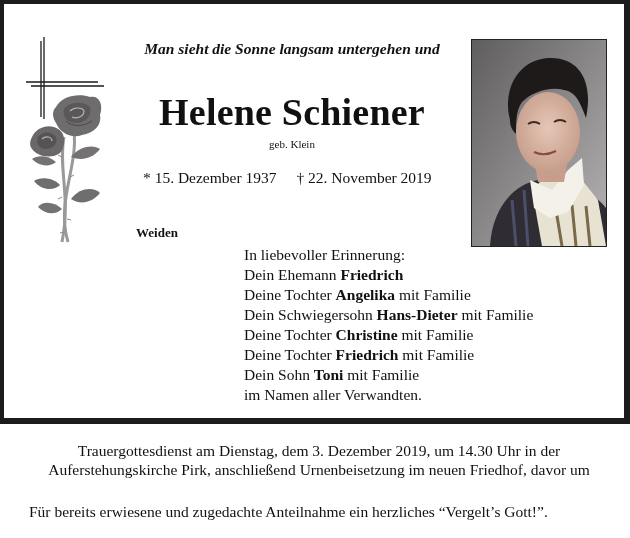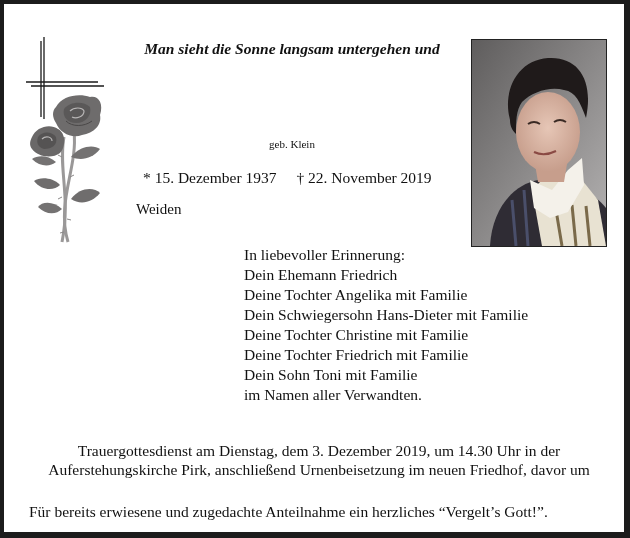--- a/index.html
+++ b/index.html
@@ -11,21 +11,21 @@
       width: 630px;
       height: 538px;
       position: relative;
       overflow: hidden;
       font-family: "Liberation Serif", "DejaVu Serif", serif;
       color: #111111;
     }
     .frame {
       position: absolute;
       left: 0; top: 0;
-      width: 630px; height: 538px;
+      width: 630px; height: 424px;
       box-sizing: border-box;
       border-top: 4px solid #1c1c1c;
       border-left: 4px solid #1c1c1c;
       border-right: 6px solid #1c1c1c;
       border-bottom: 6px solid #1c1c1c;
       background: #ffffff;
     }
     .emblem {
       position: absolute;
       left: 22px;
@@ -70,23 +70,23 @@
       top: 164px;
       width: 330px;
       font-size: 15.5px;
       line-height: 20px;
       white-space: nowrap;
     }
     .dates .death { margin-left: 20px; }
     .place {
       position: absolute;
       left: 132px;
-      top: 196px;
-      font-weight: normal;
-      font-size: 15px;
+      top: 220px;
+      font-weight: bold;
+      font-size: 13px;
       line-height: 18px;
     }
     .photo {
       position: absolute;
       left: 467px;
       top: 35px;
       width: 136px;
       height: 208px;
       box-sizing: border-box;
       border: 1px solid #222;
@@ -94,21 +94,21 @@
       background: linear-gradient(160deg, #6a6868 0%, #8d8b8b 45%, #b2b0b0 100%);
     }
     .mourners {
       position: absolute;
       left: 240px;
       top: 241px;
       font-size: 15.5px;
       line-height: 20px;
     }
     .mourners .line { white-space: nowrap; }
-    .mourners b { font-weight: normal; }
+    .mourners b { font-weight: bold; }
     .service {
       position: absolute;
       left: 25px;
       top: 438px;
       width: 580px;
       font-size: 15.5px;
       line-height: 18.5px;
       text-align: center;
     }
     .thanks {
@@ -151,20 +151,21 @@
 
     <path d="M6 100 C 10 90, 24 86, 32 92 C 40 96, 40 110, 34 116 C 26 122, 12 120, 6 112 C 3 108, 4 104, 6 100 Z" fill="#6a6868"></path>
     <path d="M12 100 C 16 94, 26 94, 30 100 C 32 108, 26 112, 18 112 C 12 110, 10 106, 12 100 Z" fill="#555353"></path>
     <path d="M16 102 C 20 98, 26 100, 26 104" stroke="#b8b6b6" stroke-width="1.2" fill="none"></path>
   </svg>
 
   <div class="quote">
     <div>Man sieht die Sonne langsam untergehen und</div>
   </div>
 
+  <div class="name">Helene Schiener</div>
   <div class="maiden">geb. Klein</div>
 
   <div class="dates">
     <span>* 15. Dezember 1937</span><span class="death">† 22. November 2019</span>
   </div>
 
   <div class="place">Weiden</div>
 
   <div class="photo" title="Portrait of Helene Schiener">
     <svg width="134" height="206" viewBox="0 0 134 206" xmlns="http://www.w3.org/2000/svg">

